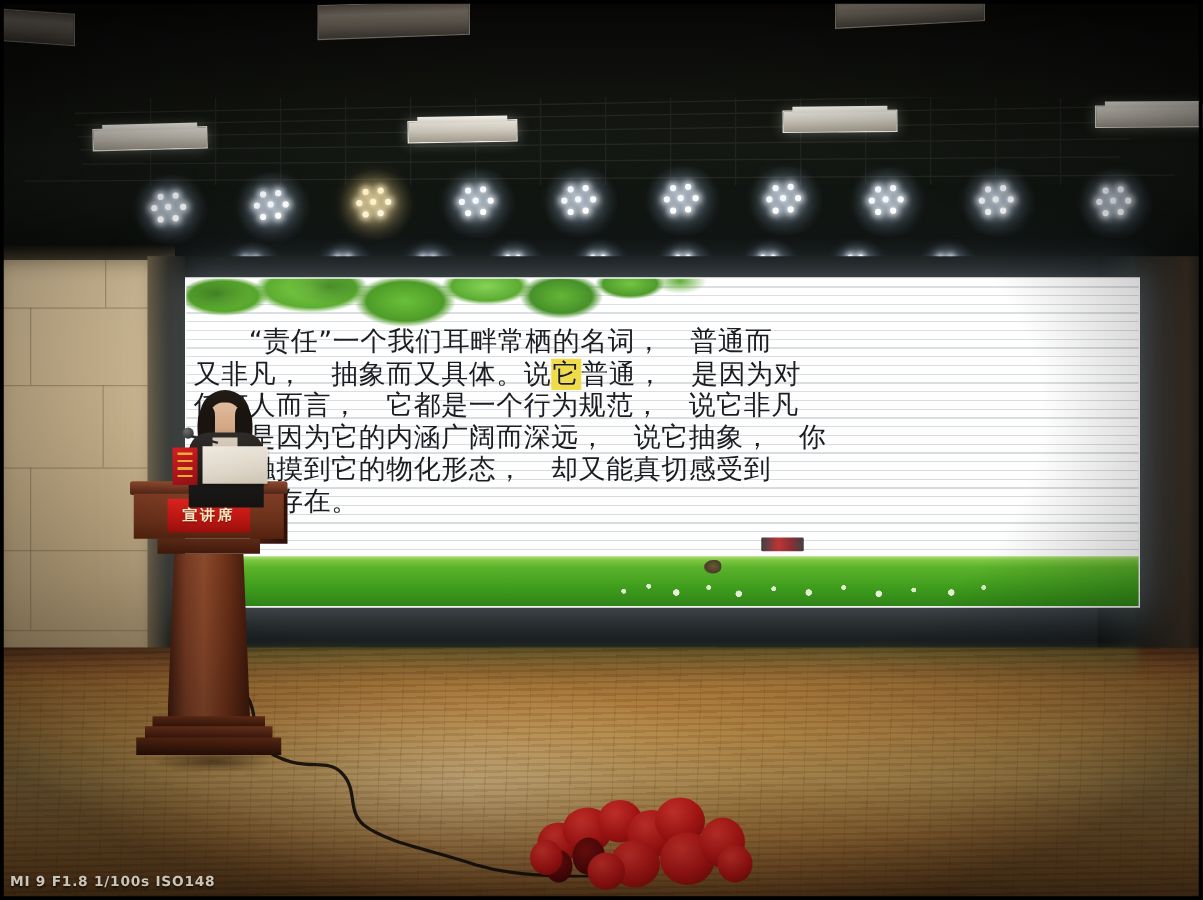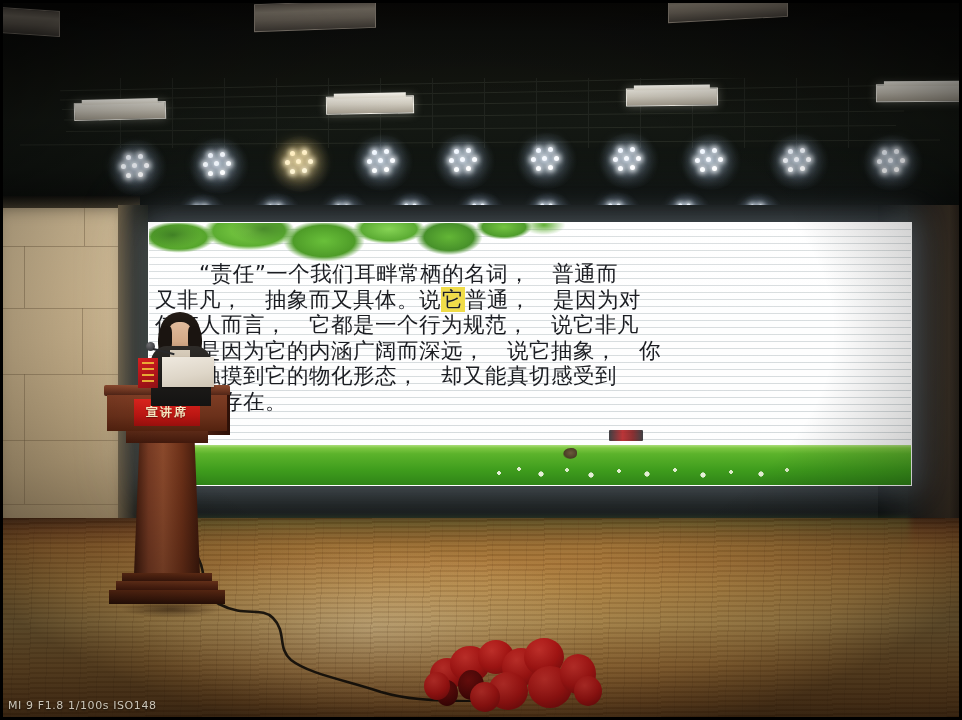--- a/index.html
+++ b/index.html
@@ -213,21 +213,21 @@
   .flowers-big{position:absolute;left:424px;top:636px;width:180px;height:84px;z-index:6;}
   .fl{position:absolute;border-radius:50%;
         background:radial-gradient(circle at 38% 32%,#f03b34 0%,#cf1a18 52%,#8f0c0d 100%);}
   .fl-dark{position:absolute;border-radius:50%;
         background:radial-gradient(circle at 40% 35%,#8c1210 0%,#5a0808 70%,#2e0404 100%);}
 
   
   .wm{position:absolute;left:8px;bottom:8px;z-index:20;
       font-family:"DejaVu Sans","Liberation Sans",sans-serif;
       font-size:11px;color:#d8d3c6;letter-spacing:.6px;opacity:.92;
-      text-shadow:0 1px 2px rgba(0,0,0,.8);}
+      text-shadow:0 1px 2px rgba(0,0,0,.8);font-weight:bold;}
   .frame{position:absolute;inset:0;z-index:30;pointer-events:none;
          border:3px solid #000;}
   .vig{position:absolute;inset:0;z-index:19;pointer-events:none;
        background:radial-gradient(ellipse 640px 420px at 50% 46%,
           rgba(0,0,0,0) 55%,rgba(0,0,0,.32) 86%,rgba(0,0,0,.55) 100%);}
 </style>
 </head>
 <body>
 
 <div id="photo">

